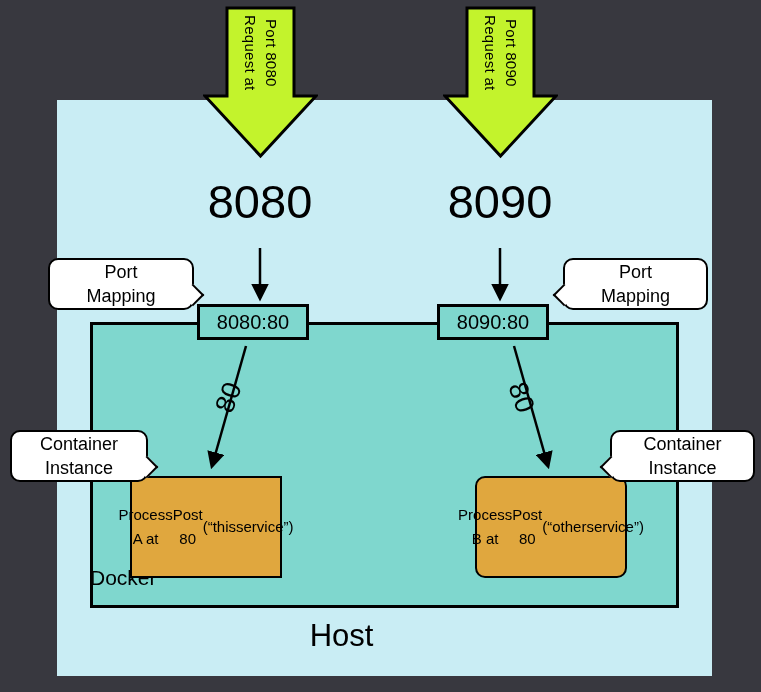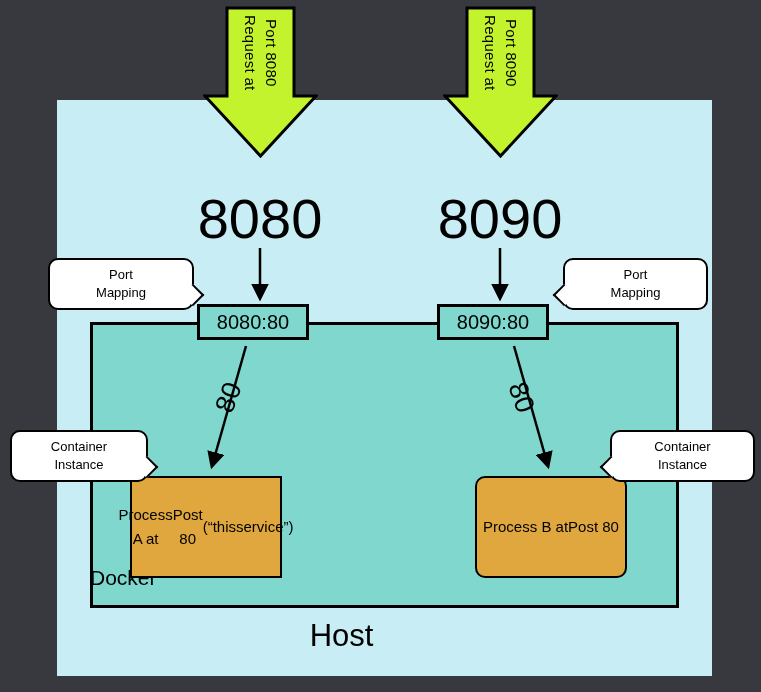--- a/index.html
+++ b/index.html
@@ -20,21 +20,21 @@
   .req-arrow.a2{left:443px;top:6px;}
   .req-arrow svg{position:absolute;left:0;top:0;}
   .arrow-text{
     position:absolute;left:0;top:4px;width:100%;height:86px;
     display:flex;align-items:center;justify-content:center;
   }
   .arrow-text .vtext{writing-mode:vertical-lr;font-size:15px;line-height:1.4;letter-spacing:.3px;}
   .arrow-text .vtext span{display:block;text-align:center;}
 
   
-  .port-number{position:absolute;top:186px;width:160px;text-align:center;font-size:56px;z-index:2;}
+  .port-number{position:absolute;top:174px;width:160px;text-align:center;font-size:47px;z-index:2;}
   .port-number.p1{left:180px;}
   .port-number.p2{left:420px;}
 
   
   .map-box{
     position:absolute;top:304px;width:112px;height:36px;
     background:var(--docker-bg,#7fd7ce);border:3px solid #000;box-sizing:border-box;
     display:flex;align-items:center;justify-content:center;
     font-size:20px;z-index:3;
   }
@@ -53,21 +53,21 @@
     display:flex;flex-direction:row;align-items:center;justify-content:center;
     font-size:15px;line-height:1.6;text-align:center;z-index:3;
   }
   .process-box.pa{left:130px;}
   .process-box.pb{left:475px;border-radius:10px;}
 
   
   .bubble{
     position:absolute;background:#fff;border:2px solid #000;border-radius:10px;
     box-sizing:border-box;display:flex;flex-direction:column;align-items:center;justify-content:center;
-    font-size:13px;line-height:1.35;z-index:6;
+    font-size:18px;line-height:1.35;z-index:6;
   }
   .bubble .tail{position:absolute;width:14px;height:14px;background:#fff;}
   .bubble .tail.point-right{right:-9px;bottom:5px;border-right:2px solid #000;border-bottom:2px solid #000;transform:rotate(-45deg);}
   .bubble .tail.point-left{left:-9px;bottom:5px;border-left:2px solid #000;border-bottom:2px solid #000;transform:rotate(45deg);}
   .bubble.pm-left{left:48px;top:258px;width:146px;height:52px;}
   .bubble.pm-right{left:563px;top:258px;width:145px;height:52px;}
   .bubble.ci-left{left:10px;top:430px;width:138px;height:52px;}
   .bubble.ci-right{left:610px;top:430px;width:145px;height:52px;}
 
   .connectors{position:absolute;left:0;top:0;z-index:4;pointer-events:none;}
@@ -127,20 +127,21 @@
   <div class="port80 l2">80</div>
 
   <div class="process-box pa">
     <span>Process A at</span>
     <span>Post 80</span>
     <span>(“thisservice”)</span>
   </div>
   <div class="process-box pb">
     <span>Process B at</span>
     <span>Post 80</span>
+    <span>(“otherservice”)</span>
   </div>
 
   <div class="bubble pm-left">
     <span>Port</span>
     <span>Mapping</span>
     <span class="tail point-right"></span>
   </div>
   <div class="bubble pm-right">
     <span>Port</span>
     <span>Mapping</span>

